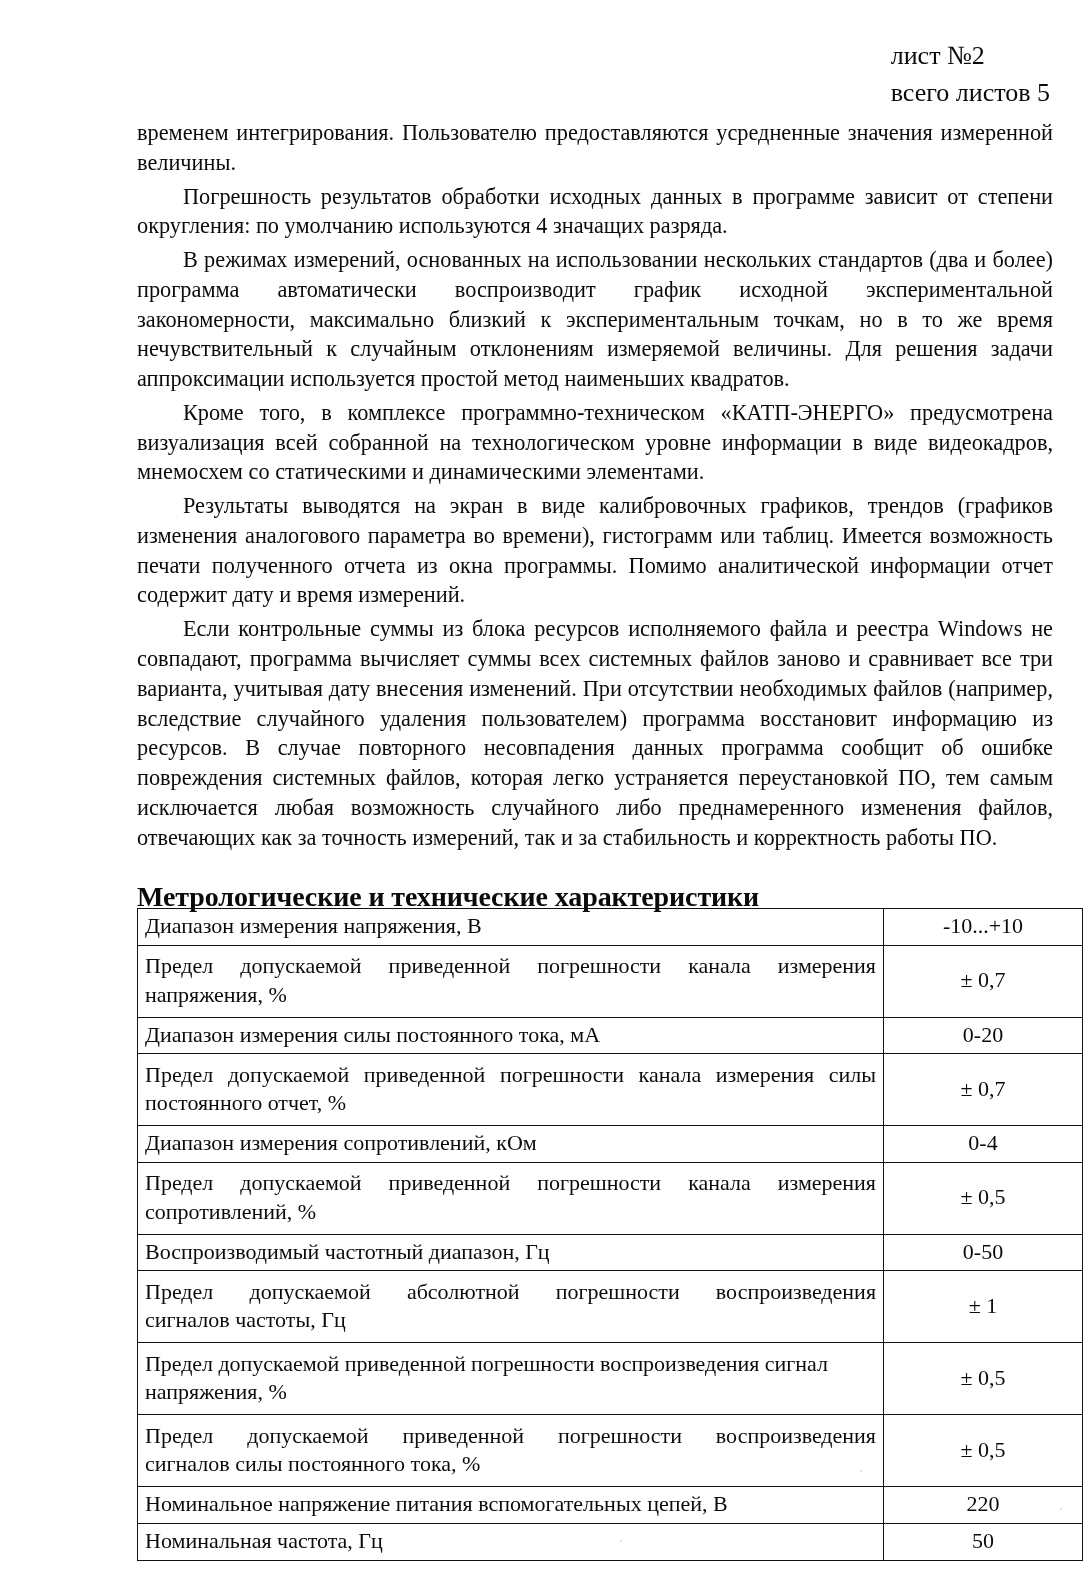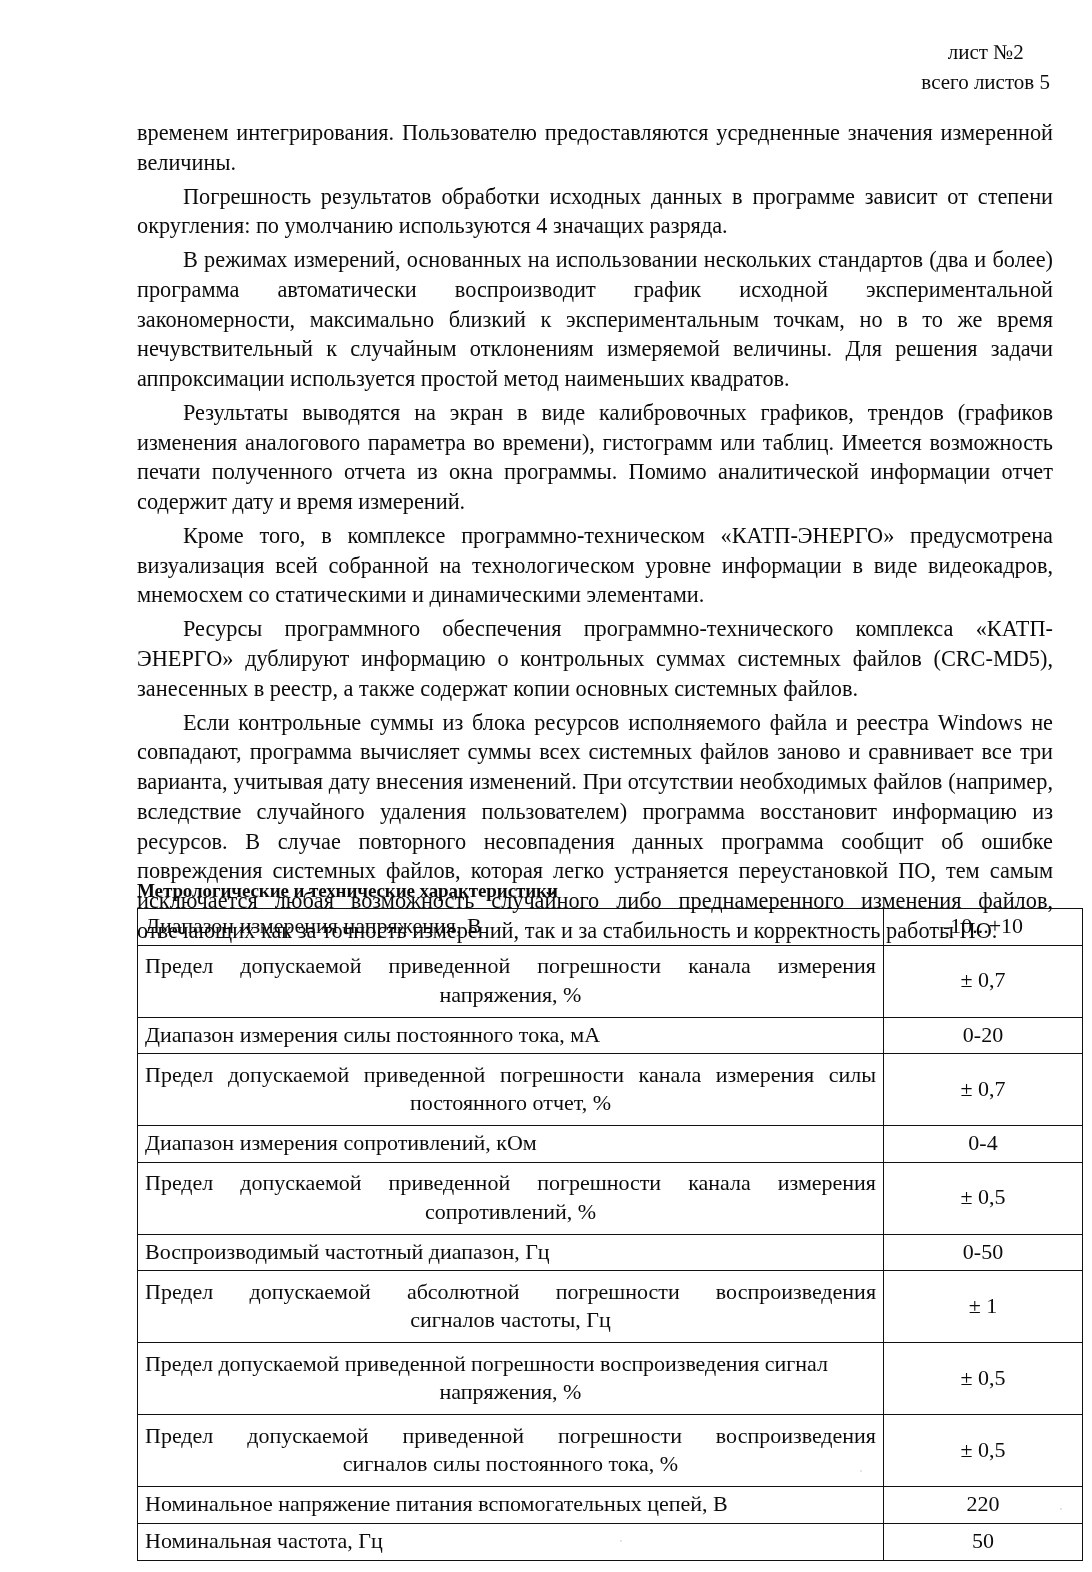--- a/index.html
+++ b/index.html
@@ -22,23 +22,23 @@
     position: absolute;
     inset: 0;
     padding: 0;
   }
 
   
   .page-header {
     position: absolute;
     top: 38px;
     right: 42px;
-    text-align: center;
+    text-align: left;
     line-height: 1.42;
-    font-size: 21px;
+    font-size: 26px;
   }
   .page-header div { white-space: nowrap; }
 
   
   .body-copy {
     position: absolute;
     left: 137px;
     top: 118px;
     width: 916px;
   }
@@ -51,21 +51,21 @@
     text-indent: 0;
   }
   .para.indent { text-indent: 46px; }
   .para + .para { margin-top: 4px; }
 
   
   .table-heading {
     position: absolute;
     left: 137px;
     top: 880px;
-    font-size: 19px;
+    font-size: 28px;
     font-weight: bold;
     line-height: 1.2;
     letter-spacing: -0.1px;
   }
 
   table.spec-table {
     position: absolute;
     left: 137px;
     top: 908px;
     width: 915px;
@@ -100,21 +100,21 @@
     height: 64px;
   }
   td.label-cell.two-line > span {
     display: block;
   }
   td.label-cell.two-line > span.l1 {
     text-align: justify;
     text-align-last: justify;
   }
   td.label-cell.two-line > span.l2 {
-    text-align: center;
+    text-align: left;
   }
   td.label-cell.clipped > span.l1 {
     white-space: nowrap;
     overflow: hidden;
     text-align-last: left;
     letter-spacing: -0.05px;
   }
 
   
   .speckle {
@@ -133,23 +133,22 @@
 
   <div class="page-header">
     <div>лист №2</div>
     <div>всего листов 5</div>
   </div>
 
   <div class="body-copy">
     <p class="para">временем интегрирования. Пользователю предоставляются усредненные значения измеренной величины.</p>
     <p class="para indent">Погрешность результатов обработки исходных данных в программе зависит от степени округления: по умолчанию используются 4 значащих разряда.</p>
     <p class="para indent">В режимах измерений, основанных на использовании нескольких стандартов (два и более) программа автоматически воспроизводит график исходной экспериментальной закономерности, максимально близкий к экспериментальным точкам, но в то же время нечувствительный к случайным отклонениям измеряемой величины. Для решения задачи аппроксимации используется простой метод наименьших квадратов.</p>
+    <p class="para indent">Кроме того, в комплексе программно-техническом «КАТП-ЭНЕРГО» предусмотрена визуализация всей собранной на технологическом уровне информации в виде видеокадров, мнемосхем со статическими и динамическими элементами.</p>
     <p class="para indent">Результаты выводятся на экран в виде калибровочных графиков, трендов (графиков изменения аналогового параметра во времени), гистограмм или таблиц. Имеется возможность печати полученного отчета из окна программы. Помимо аналитической информации отчет содержит дату и время измерений.</p>
-    <p class="para indent">Кроме того, в комплексе программно-техническом «КАТП-ЭНЕРГО» предусмотрена визуализация всей собранной на технологическом уровне информации в виде видеокадров, мнемосхем со статическими и динамическими элементами.</p>
-    <p class="para indent">Ресурсы программного обеспечения программно-технического комплекса «КАТП-ЭНЕРГО» дублируют информацию о контрольных суммах системных файлов (CRC-MD5), занесенных в реестр, а также содержат копии основных системных файлов.</p>
     <p class="para indent">Если контрольные суммы из блока ресурсов исполняемого файла и реестра Windows не совпадают, программа вычисляет суммы всех системных файлов заново и сравнивает все три варианта, учитывая дату внесения изменений.  При отсутствии необходимых файлов (например, вследствие случайного удаления пользователем) программа восстановит информацию из ресурсов. В случае повторного несовпадения данных программа сообщит об ошибке повреждения системных файлов, которая легко устраняется переустановкой ПО, тем самым исключается любая возможность случайного либо преднамеренного изменения файлов, отвечающих как за точность измерений, так и за стабильность и корректность работы ПО.</p>
   </div>
 
   <div class="table-heading">Метрологические и технические характеристики</div>
 
   <table class="spec-table">
     <tbody>
         <tr>
           <td class="label-cell single">Диапазон измерения напряжения, В</td>
           <td class="value-cell">-10...+10</td>

